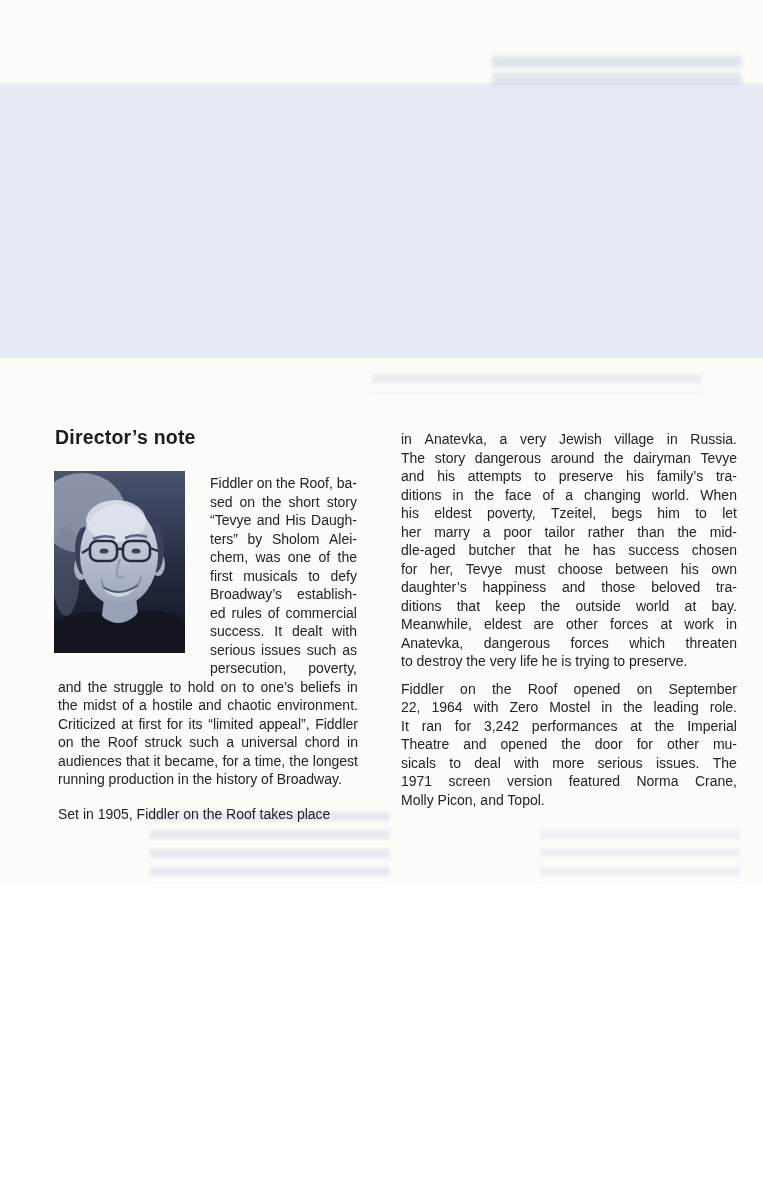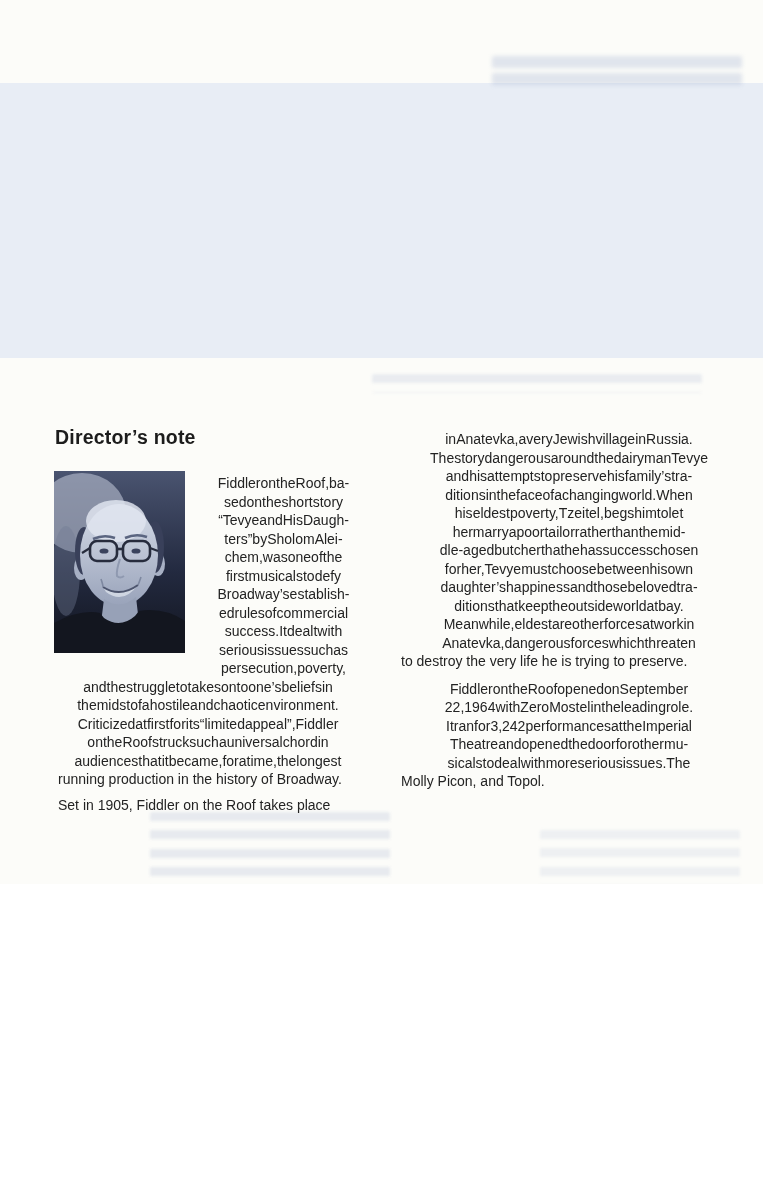--- a/index.html
+++ b/index.html
@@ -33,24 +33,24 @@
   .heading{
     font-size:19.5px;font-weight:700;line-height:22px;
     margin:0 0 26px -3px;letter-spacing:.2px;color:#1c1c1c;
   }
   .photo{
     position:absolute;left:-4px;top:45px;width:131px;height:182px;
   }
   .photo svg{display:block;width:131px;height:182px;}
   .wrap-region{margin-left:152px;width:147px;}
   .full-region{width:300px;}
-  .para-gap-left{margin-top:7px;}
+  .para-gap-left{margin-top:16px;}
   .para-gap-right{margin-top:9px;}
   .line{height:18.5px;white-space:nowrap;}
-  .line.j{display:flex;justify-content:center;white-space:normal;}
+  .line.j{display:flex;justify-content:space-between;white-space:normal;}
   .line.j span{display:inline-block;white-space:pre;}
   #page-number-box{
     position:absolute;left:698px;top:1172px;width:65px;height:28px;
     background:var(--page_number_bg,#b5c1e0);
     display:flex;align-items:flex-end;justify-content:center;
     padding-bottom:1px;box-sizing:border-box;
   }
   #page-number{
     font-size:20px;font-weight:500;color:#1f2024;line-height:22px;
     margin-right:14px;letter-spacing:.5px;
@@ -190,21 +190,21 @@
           <span>persecution,</span>
           <span>poverty,</span>
         </div>
       </div>
     <div class="full-region">
         <div class="line j">
           <span>and</span>
           <span>the</span>
           <span>struggle</span>
           <span>to</span>
-          <span>takes</span>
+          <span>hold</span>
           <span>on</span>
           <span>to</span>
           <span>one’s</span>
           <span>beliefs</span>
           <span>in</span>
         </div>
         <div class="line j">
           <span>the</span>
           <span>midst</span>
           <span>of</span>
@@ -416,20 +416,28 @@
         <div class="line j">
           <span>sicals</span>
           <span>to</span>
           <span>deal</span>
           <span>with</span>
           <span>more</span>
           <span>serious</span>
           <span>issues.</span>
           <span>The</span>
         </div>
+        <div class="line j">
+          <span>1971</span>
+          <span>screen</span>
+          <span>version</span>
+          <span>featured</span>
+          <span>Norma</span>
+          <span>Crane,</span>
+        </div>
         <div class="line">Molly Picon, and Topol.</div>
       </div>
   </div>
 
   <div id="page-number-box">
     <span id="page-number">49</span>
   </div>
 
 </div>
 

